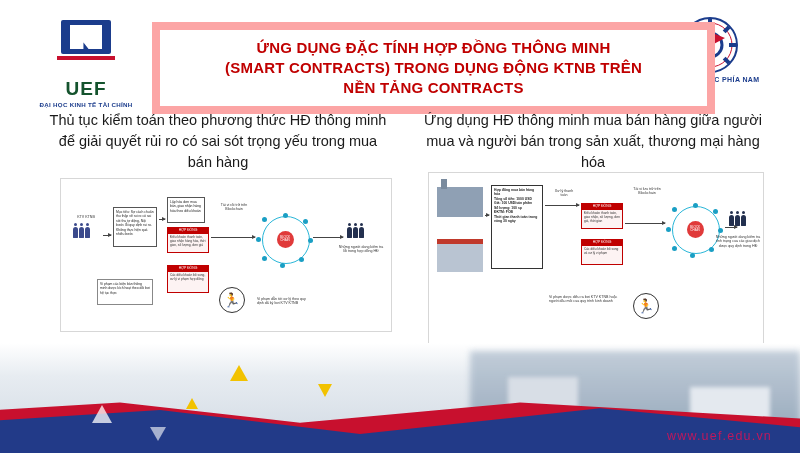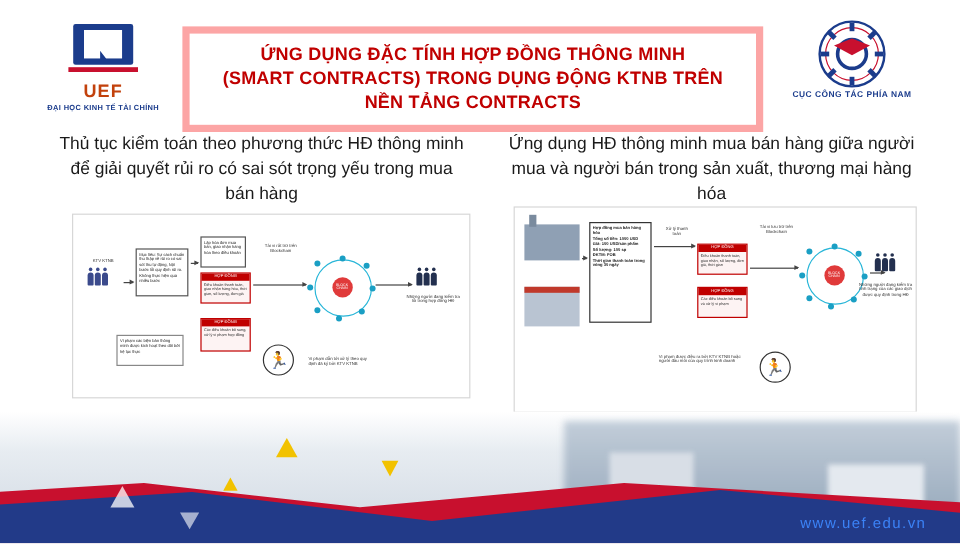--- a/index.html
+++ b/index.html
@@ -57,25 +57,25 @@
   .uef-mark .bar {
     position: absolute;
     left: 2px;
     bottom: 4px;
     width: 58px;
     height: 4px;
     background: #c8102e;
   }
   .uef-text {
     font-weight: bold;
-    font-size: 15px;
+    font-size: 19px;
     letter-spacing: 1px;
-    color: #c2410c;
+    color: #14532d;
     line-height: 1;
-    margin-top: 5px;
+    margin-top: 15px;
   }
   .uef-sub {
     font-size: 6.2px;
     font-weight: bold;
     color: #1b3c8c;
     letter-spacing: 0.3px;
     margin-top: 3px;
   }
 
   .logo-right {
@@ -98,23 +98,23 @@
     color: #1b3c8c;
     letter-spacing: 0.4px;
     margin-top: 2px;
   }
 
   
   .title-box {
     position: absolute;
     left: 152px;
     top: 22px;
-    width: 484px;
+    width: 563px;
     box-sizing: border-box;
-    border: 6px solid #fca5a5;
+    border: 8px solid #fca5a5;
     background: #ffffff;
     padding: 8px 10px 9px 10px;
     text-align: center;
   }
   .title-box div {
     color: #c00000;
     font-weight: bold;
     font-size: 15px;
     line-height: 1.32;
     letter-spacing: 0.2px;
@@ -348,21 +348,21 @@
     width: 800px;
     height: 86px;
     background: #1b3c8c;
     clip-path: polygon(0 62%, 160px 50%, 360px 78%, 600px 48%, 800px 70%, 800px 100%, 0 100%);
     opacity: .96;
   }
   .site-url {
     position: absolute;
     right: 28px;
     bottom: 10px;
-    color: #3b82f6;
+    color: #be185d;
     font-size: 12.5px;
     letter-spacing: 1.2px;
   }
   .tri {
     position: absolute;
     width: 0;
     height: 0;
   }
   .tri.yellow1 {
     left: 230px; bottom: 72px;

